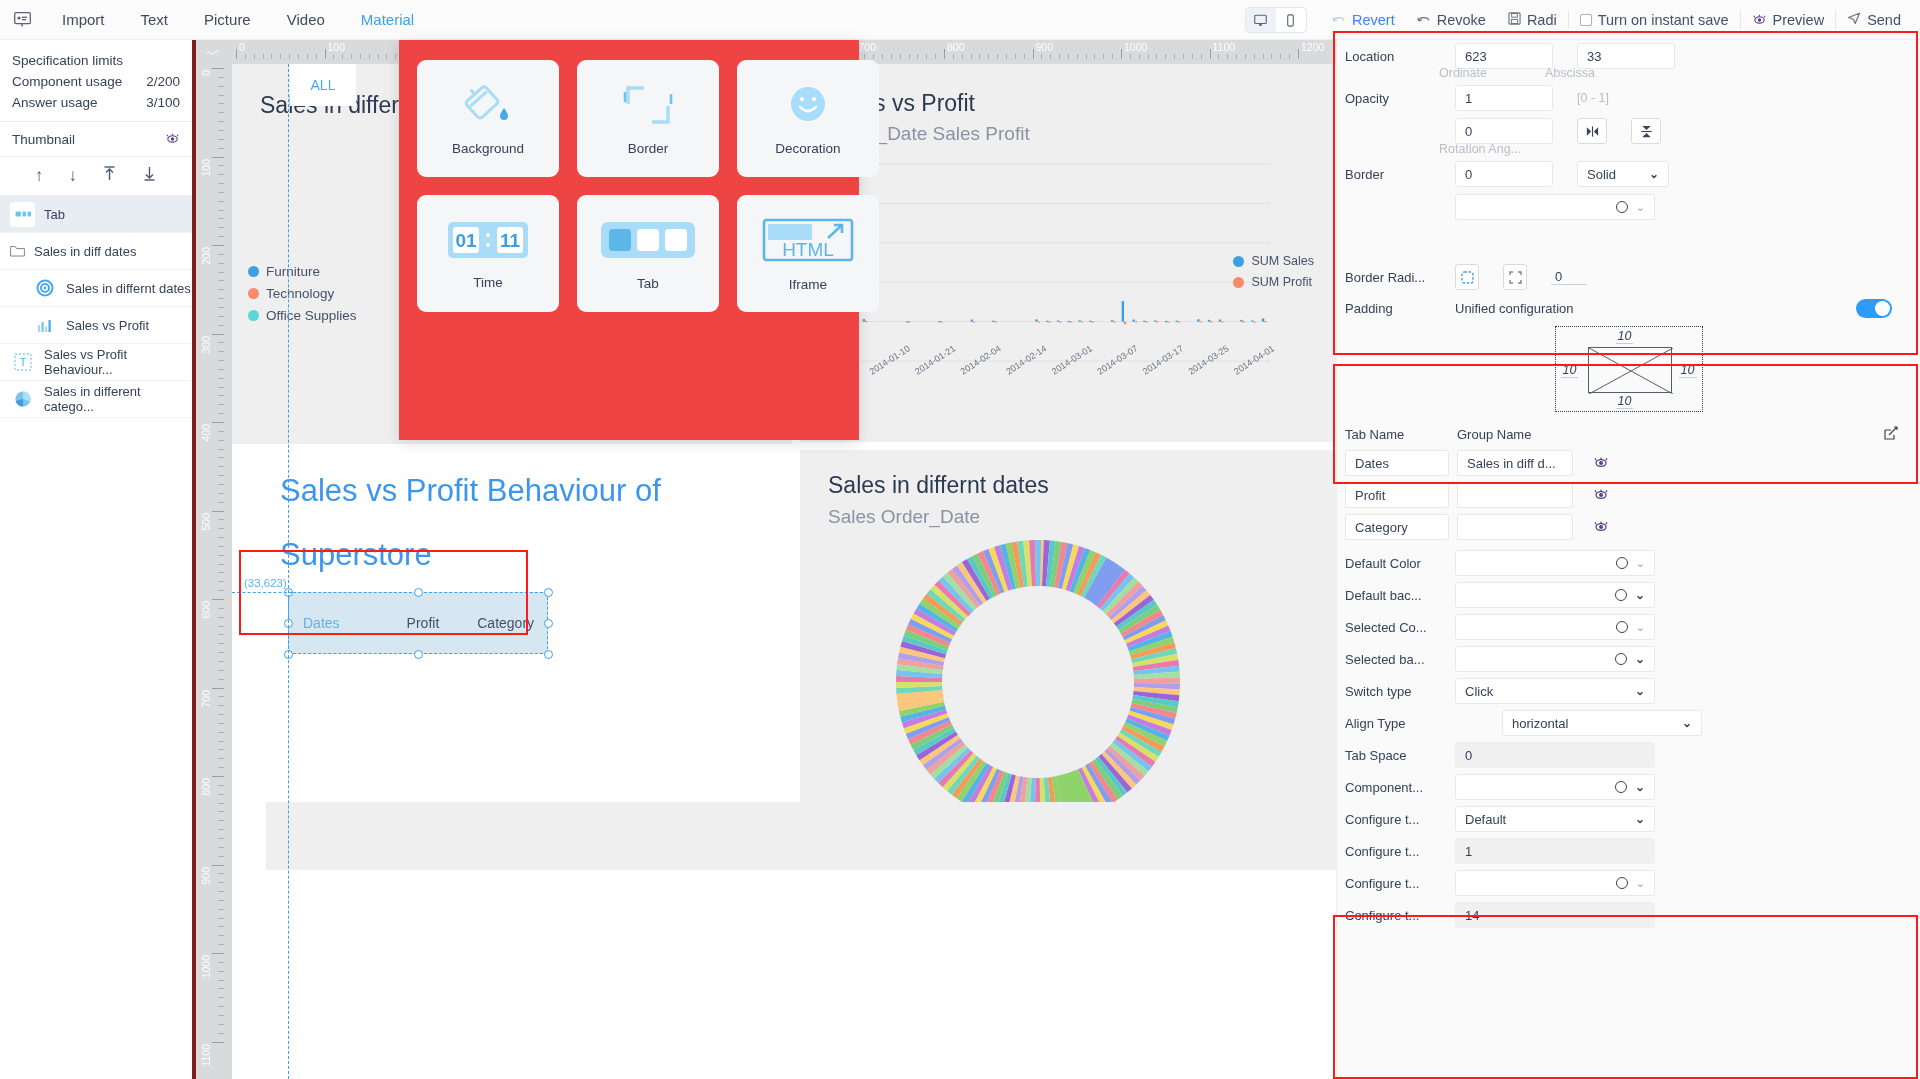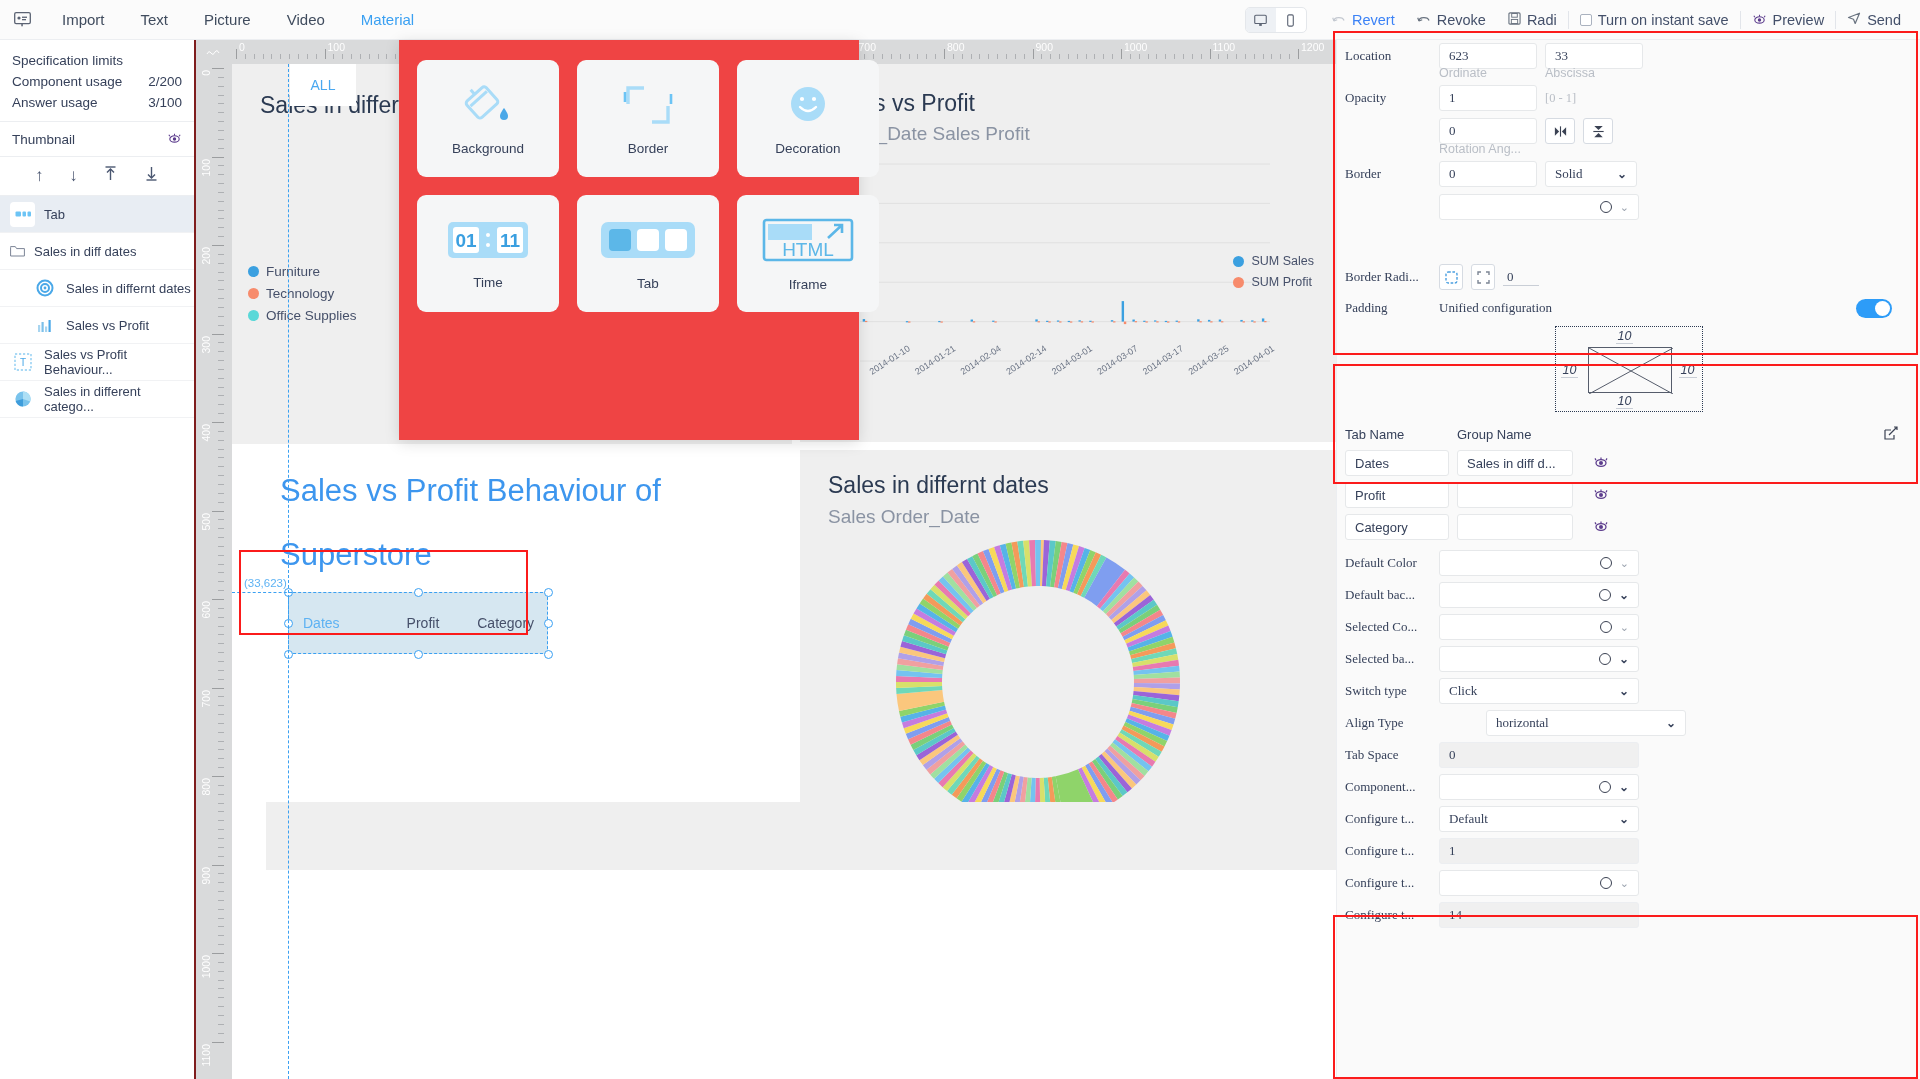--- a/index.html
+++ b/index.html
@@ -50,21 +50,21 @@
   .tb-btn.dim { color:#3b82f6; }
   .tb-sep { width:1px; height:18px; background:#e2e5ea; }
   .chk {
     width:12px; height:12px; border:1px solid #aab2bf; border-radius:2px; background:#fff;
     display:inline-block;
   }
 
   
   #leftpanel {
     position:absolute; left:0; top:40px; width:196px; height:1039px;
-    background:#fff; border-right:2px solid #7f1d1d;
+    background:#fff; border-right:4px solid #7f1d1d;
   }
   .spec-block { padding:10px 12px 8px 12px; }
   .spec-row { display:flex; justify-content:space-between; font-size:13.5px; line-height:21px; color:#36415a; }
   .spec-title { font-size:13.5px; line-height:21px; color:#36415a; }
   .divider { height:1px; background:#eceef1; }
   .thumb-head {
     height:34px; display:flex; align-items:center; justify-content:space-between;
     padding:0 12px; font-size:13.5px; color:#36415a;
   }
   .arrow-row { height:38px; display:flex; align-items:center; justify-content:space-around; padding:0 22px; }
@@ -151,21 +151,21 @@
     display:flex; flex-direction:column; align-items:center; justify-content:center;
     gap:10px; cursor:pointer; position:relative;
   }
   .mat-label { font-size:13.5px; color:#36415a; }
 
   
   #rightpanel {
     position:absolute; left:1336px; top:40px; width:584px; height:1039px;
     background:#fafafa; border-left:1px solid #eceef1; font-size:13px;
   }
-  .prop-row { display:flex; align-items:center; height:40px; padding:0 4px 0 8px; gap:8px;font-family:Liberation Serif, serif; }
+  .prop-row { display:flex; align-items:center; height:40px; padding:0 4px 0 8px; gap:24px; }
   .prop-lab { width:86px; flex:0 0 auto; color:#36415a; font-size:13px; white-space:nowrap; overflow:hidden; }
   .inp {
     height:26px; border:1px solid #e6e8ea; border-radius:3px; background:#fff;
     display:flex; align-items:center; padding:0 9px; font-size:13px; color:#36415a;
   }
   .inp.gray { background:#f0f0f0; border-color:#eceef1; }
   .inp.sel-arrow { justify-content:space-between; }
   .hint { font-size:12.5px; color:#b9bec6; }
   .sub-lab-row { display:flex; padding:0 10px 0 8px; gap:8px; margin-top:-6px; }
   .sub-lab { font-size:12.5px; color:#b9bec6; }

